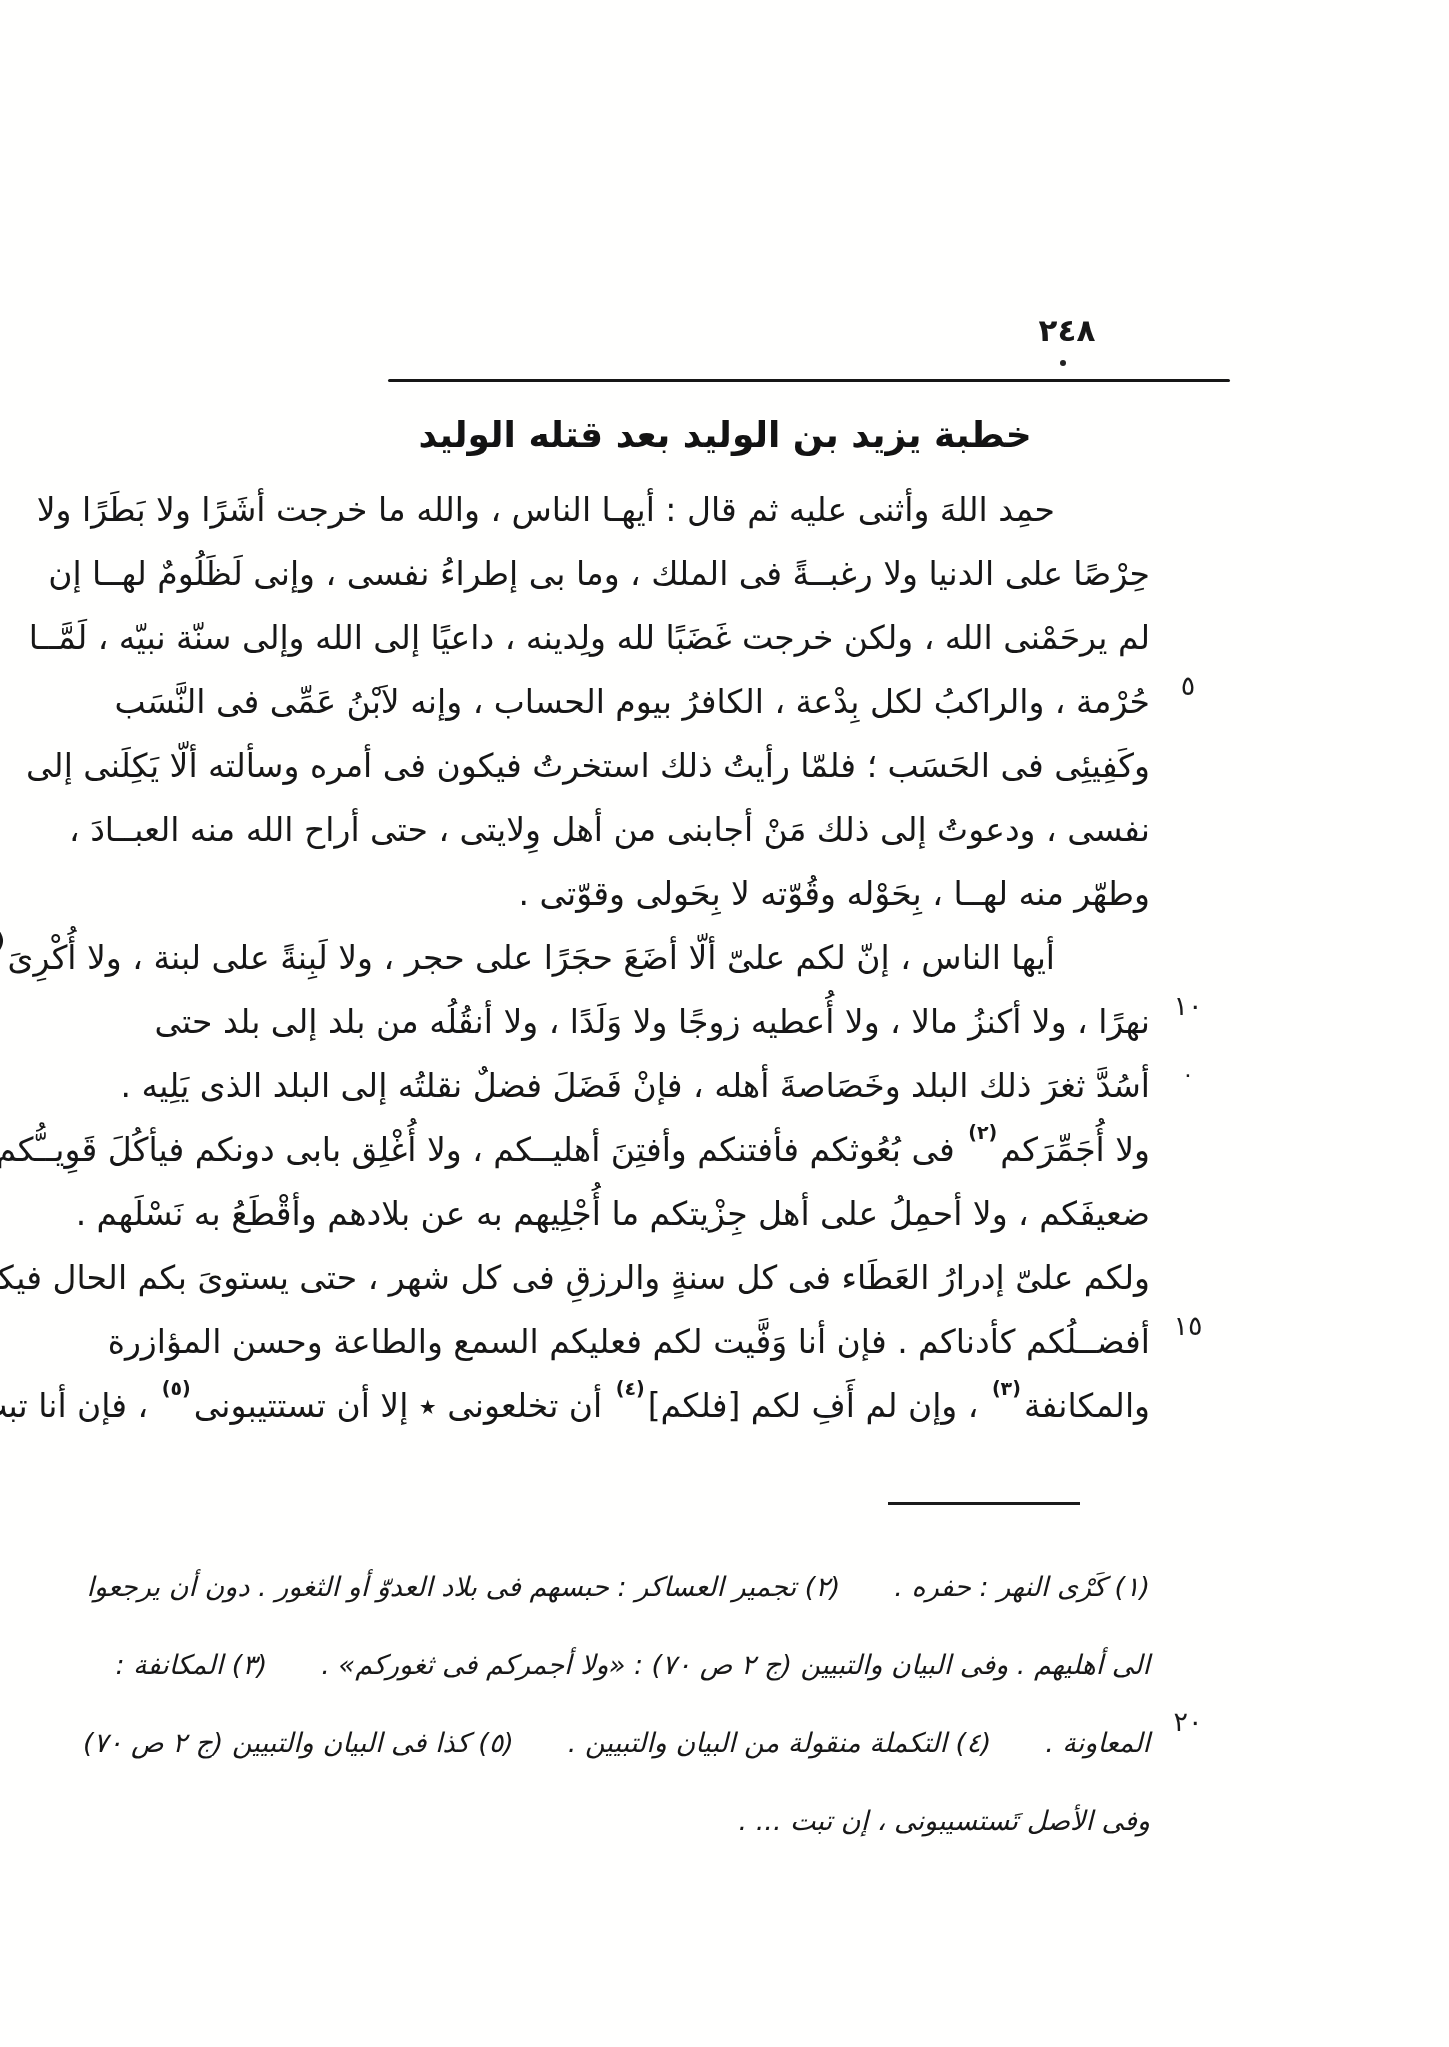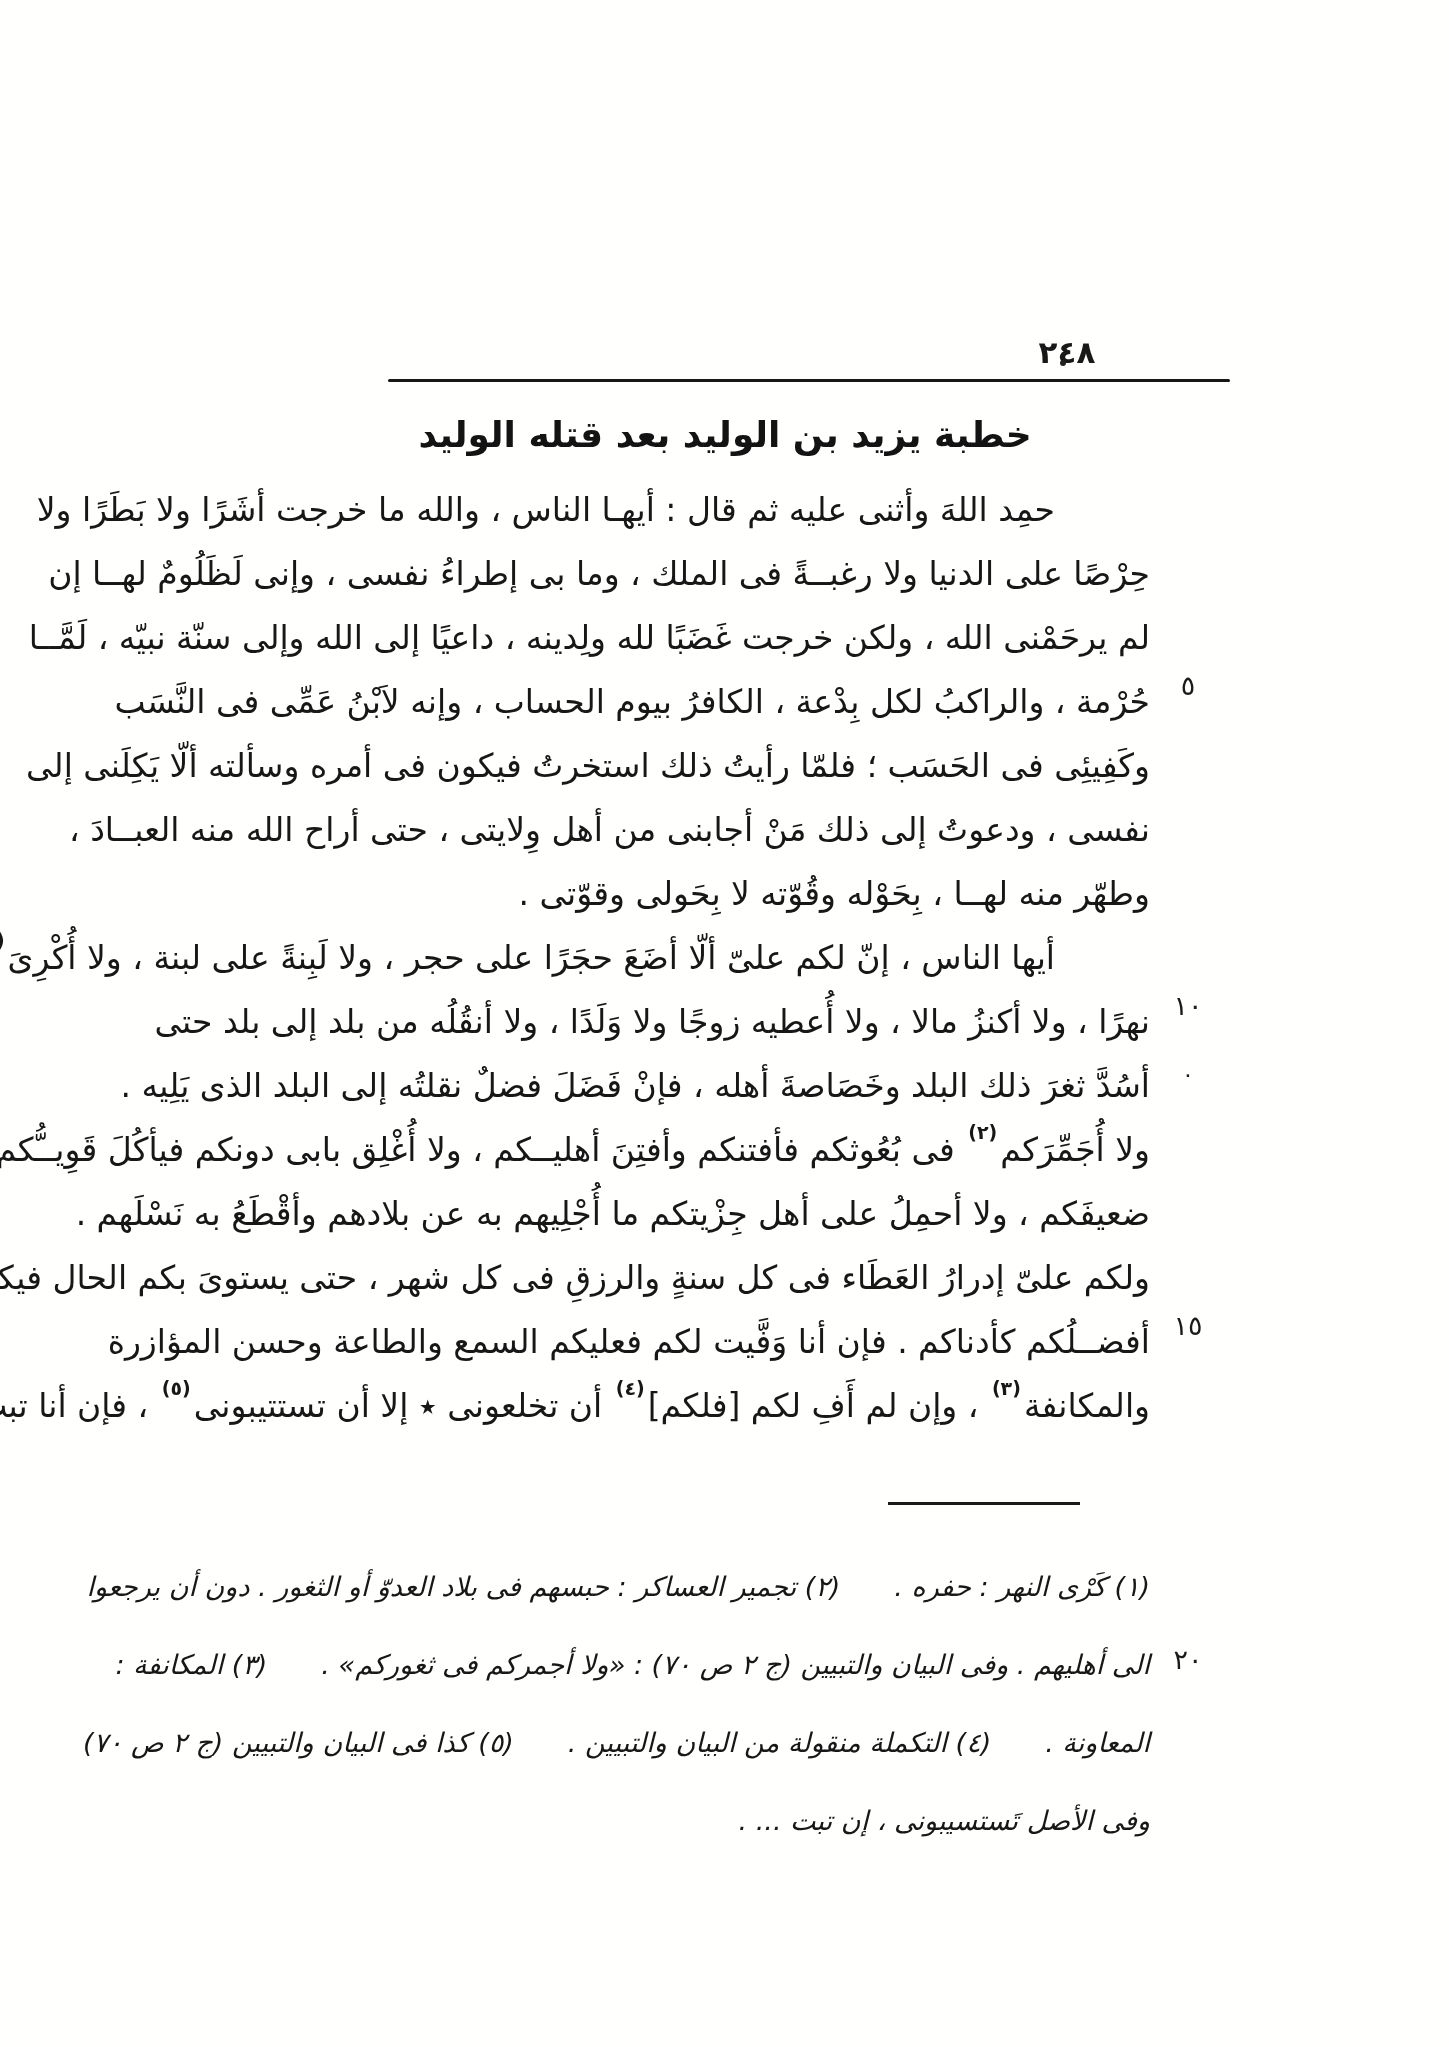--- a/index.html
+++ b/index.html
@@ -15,21 +15,20 @@
   
   .running-head{
     position:absolute;top:306px;left:0;width:1449px;
     text-align:center;font-size:31px;font-weight:700;color:#181818;
     letter-spacing:0;
   }
   .page-number{
     position:absolute;top:312px;left:1025px;width:84px;
     text-align:center;font-size:31px;font-weight:700;color:#181818;
     direction:ltr;
-    margin-top:22px;
   }
   .page-number-mark{
     position:absolute;top:360px;left:1060px;width:6px;height:6px;
     border-radius:50%;background:#222;
   }
   .header-rule{
     position:absolute;top:379px;left:388px;width:842px;height:3px;
     background:#171717;border-radius:2px;
   }
   
@@ -67,21 +66,21 @@
   }
   
   .margin-number{
     position:absolute;left:1158px;width:60px;text-align:center;
     font-size:27px;color:#1a1a1a;
   }
   .mn-5{top:670px;}
   .mn-10{top:990px;}
   .mn-dot{top:1062px;font-size:22px;}
   .mn-15{top:1310px;}
-  .mn-20{top:1644px;font-family:Liberation Serif, serif;}
+  .mn-20{top:1706px;font-family:Liberation Serif, serif;}
 </style>
 </head>
 <body>
 
 <div class="page">
 
   <div class="page-number">٢٤٨</div>
   <div class="page-number-mark"></div>
   <div class="header-rule"></div>
 

